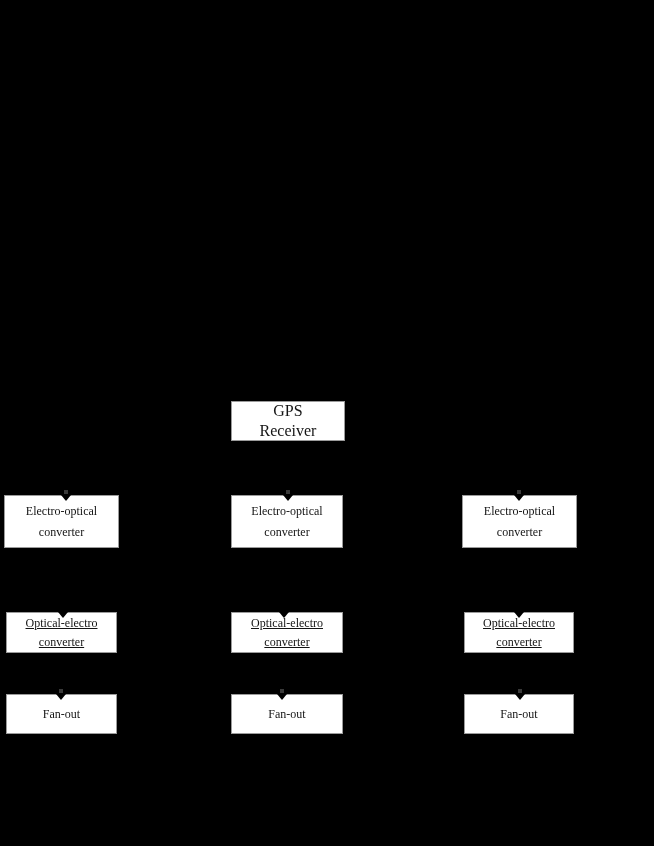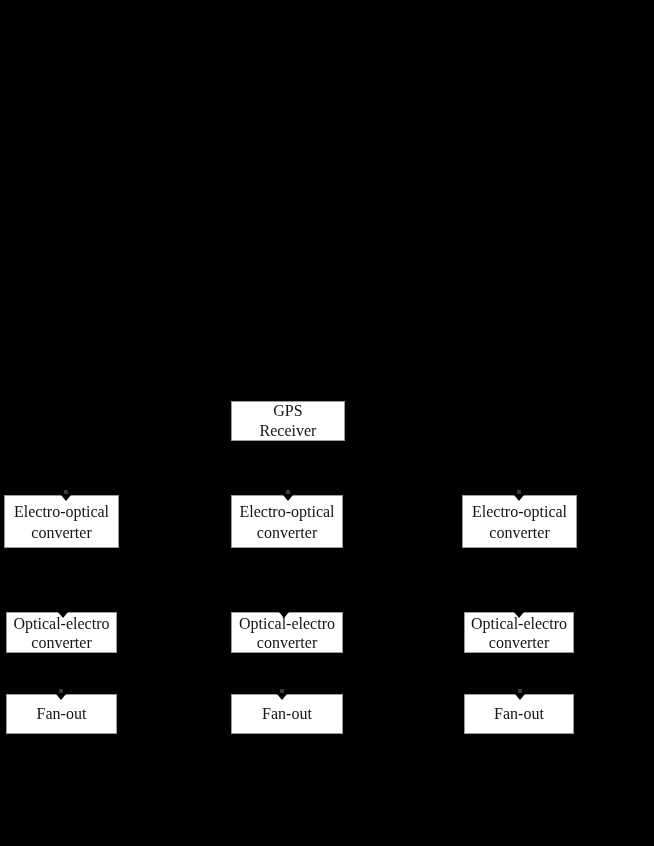--- a/index.html
+++ b/index.html
@@ -19,38 +19,38 @@
     position: absolute;
     background: #ffffff;
     border: 1px solid #9b9b9b;
     box-sizing: border-box;
     color: #141414;
     text-align: center;
     display: flex;
     flex-direction: column;
     justify-content: center;
     line-height: 20px;
-    font-size: 16px;
+    font-size: 12px;
   }
   .node .line {
     display: block;
     white-space: nowrap;
   }
   
   .gps {
     left: 231px; top: 401px; width: 114px; height: 40px;
     font-size: 16px; line-height: 20px;
   }
   
   .eo  { top: 495px; height: 53px; line-height: 21px; }
   .eo-left   { left: 4px;   width: 115px; }
   .eo-center { left: 231px; width: 112px; }
   .eo-right  { left: 462px; width: 115px; }
   
-  .oe  { top: 612px; height: 41px; line-height: 19px; }
+  .oe  { top: 612px; height: 41px; line-height: 19px; text-decoration: underline; }
   .oe-left   { left: 6px;   width: 111px; }
   .oe-center { left: 231px; width: 112px; }
   .oe-right  { left: 464px; width: 110px; }
   
   .fan { top: 694px; height: 40px; line-height: 38px; }
   .fan-left   { left: 6px;   width: 111px; }
   .fan-center { left: 231px; width: 112px; }
   .fan-right  { left: 464px; width: 110px; }
   
   .arrowhead {

